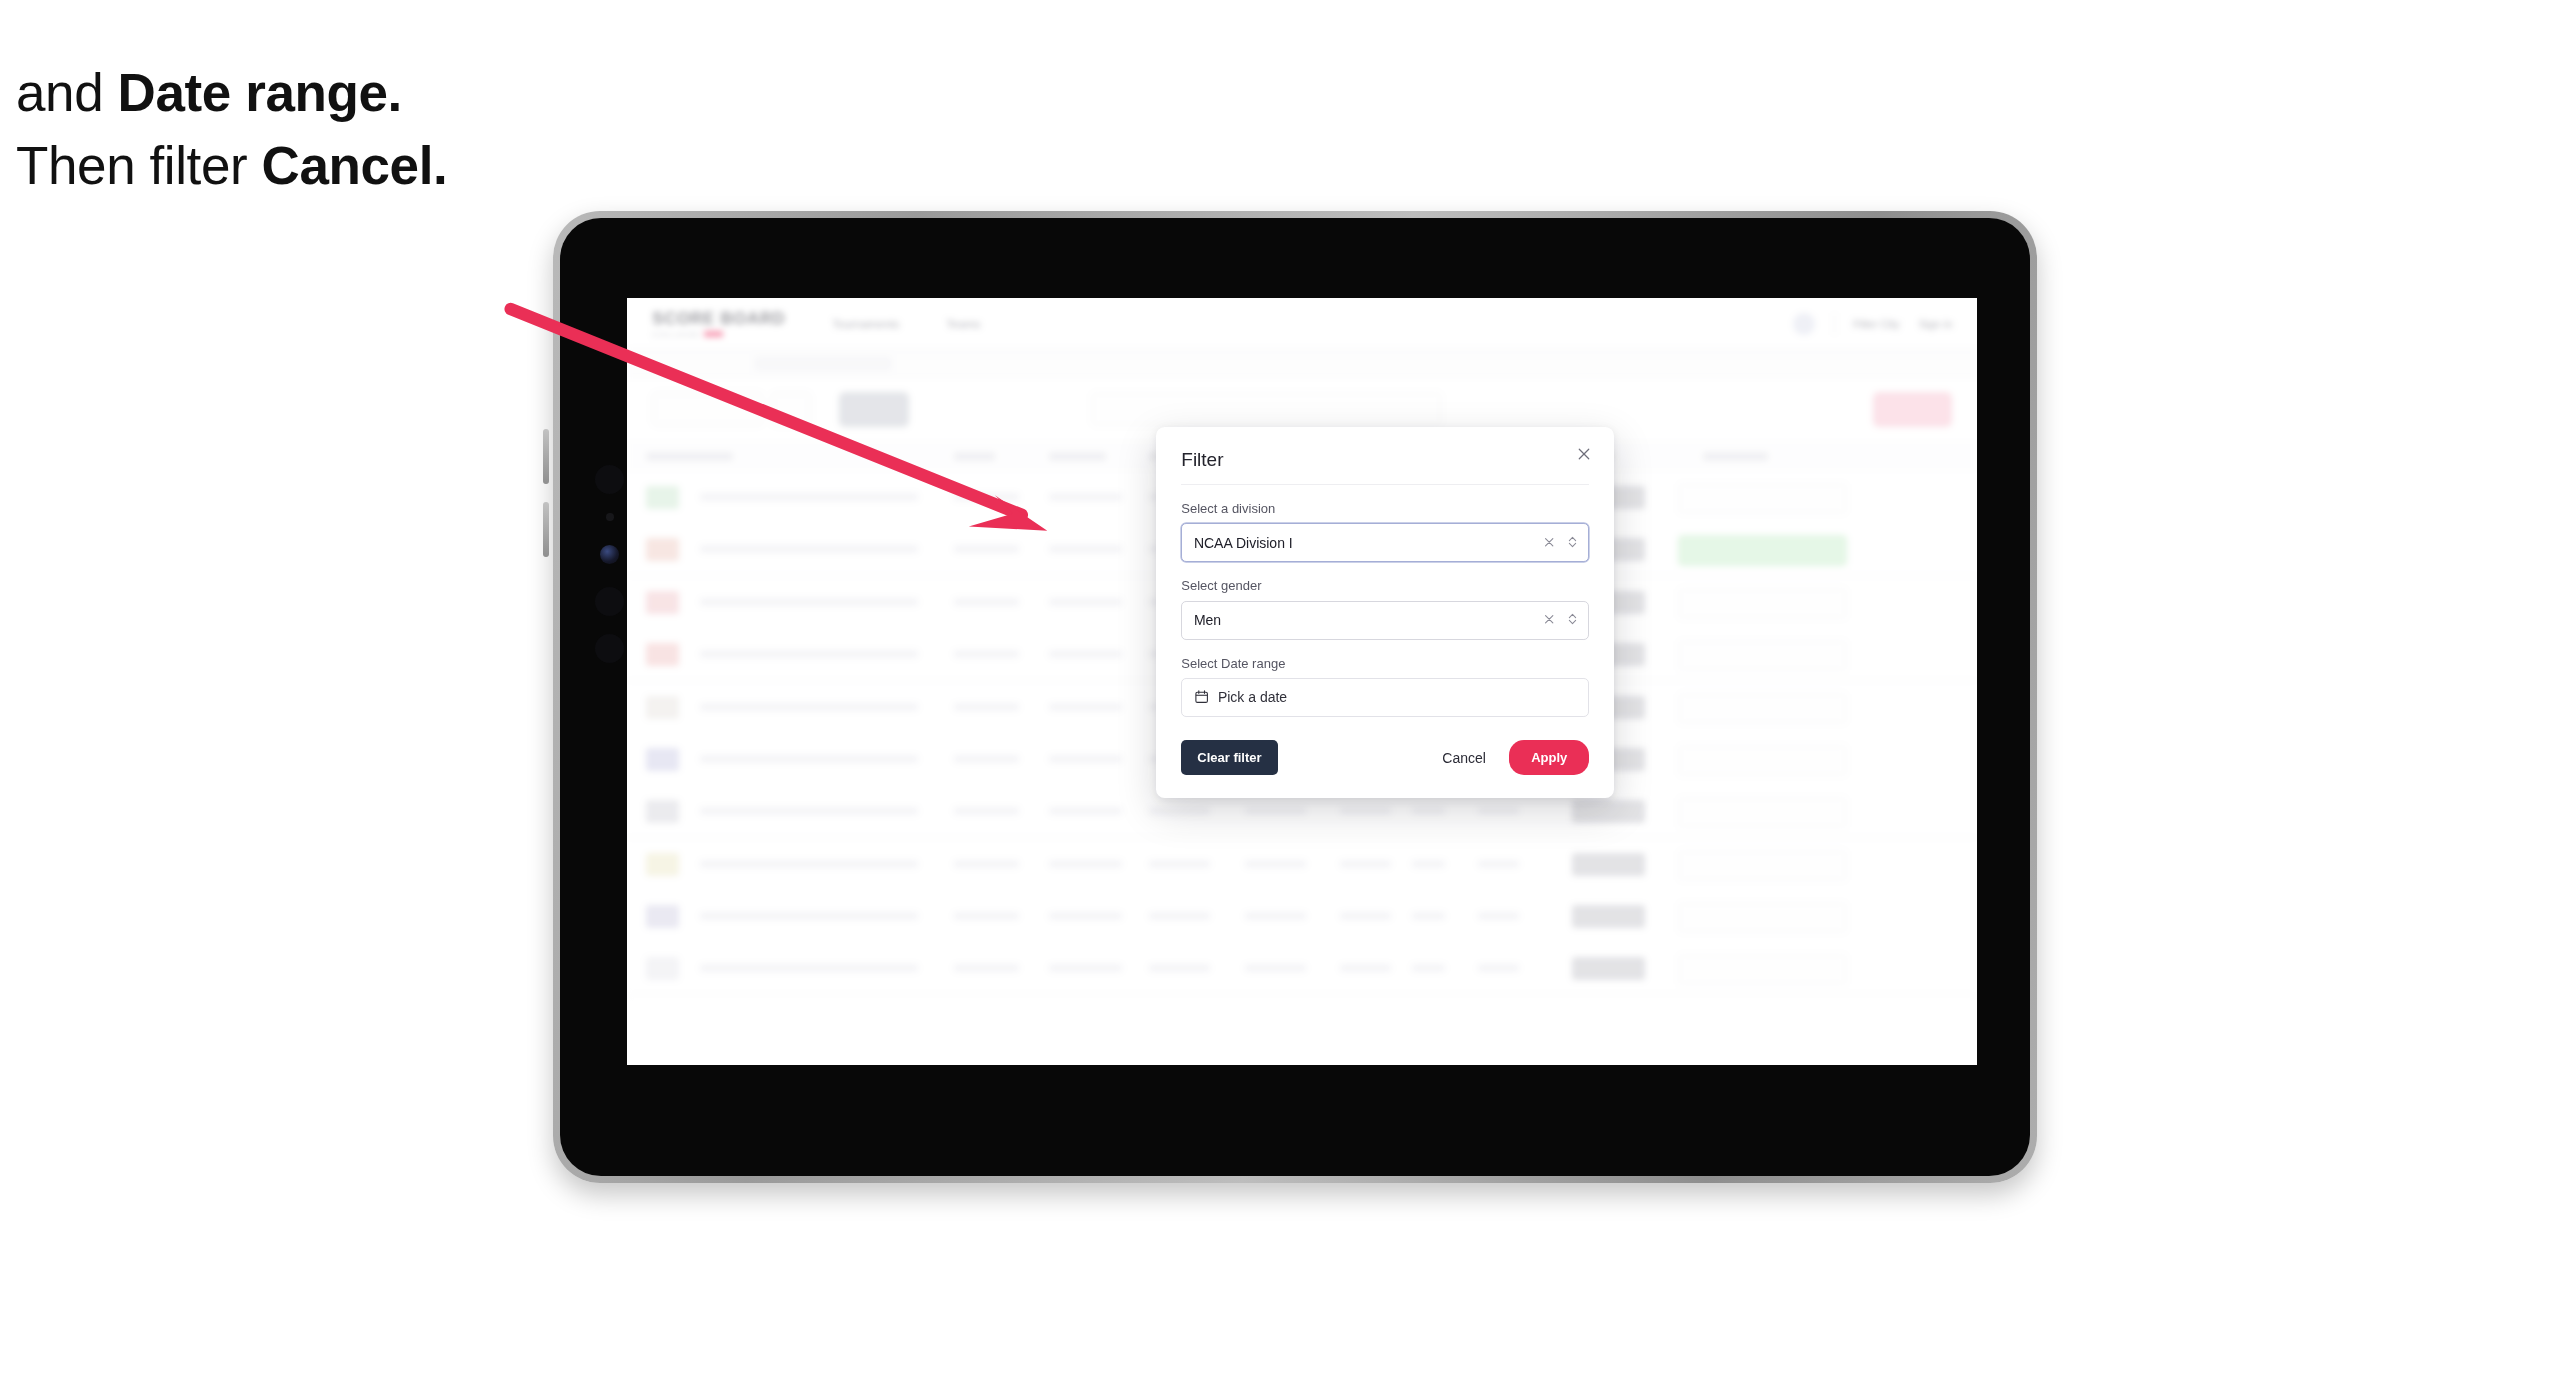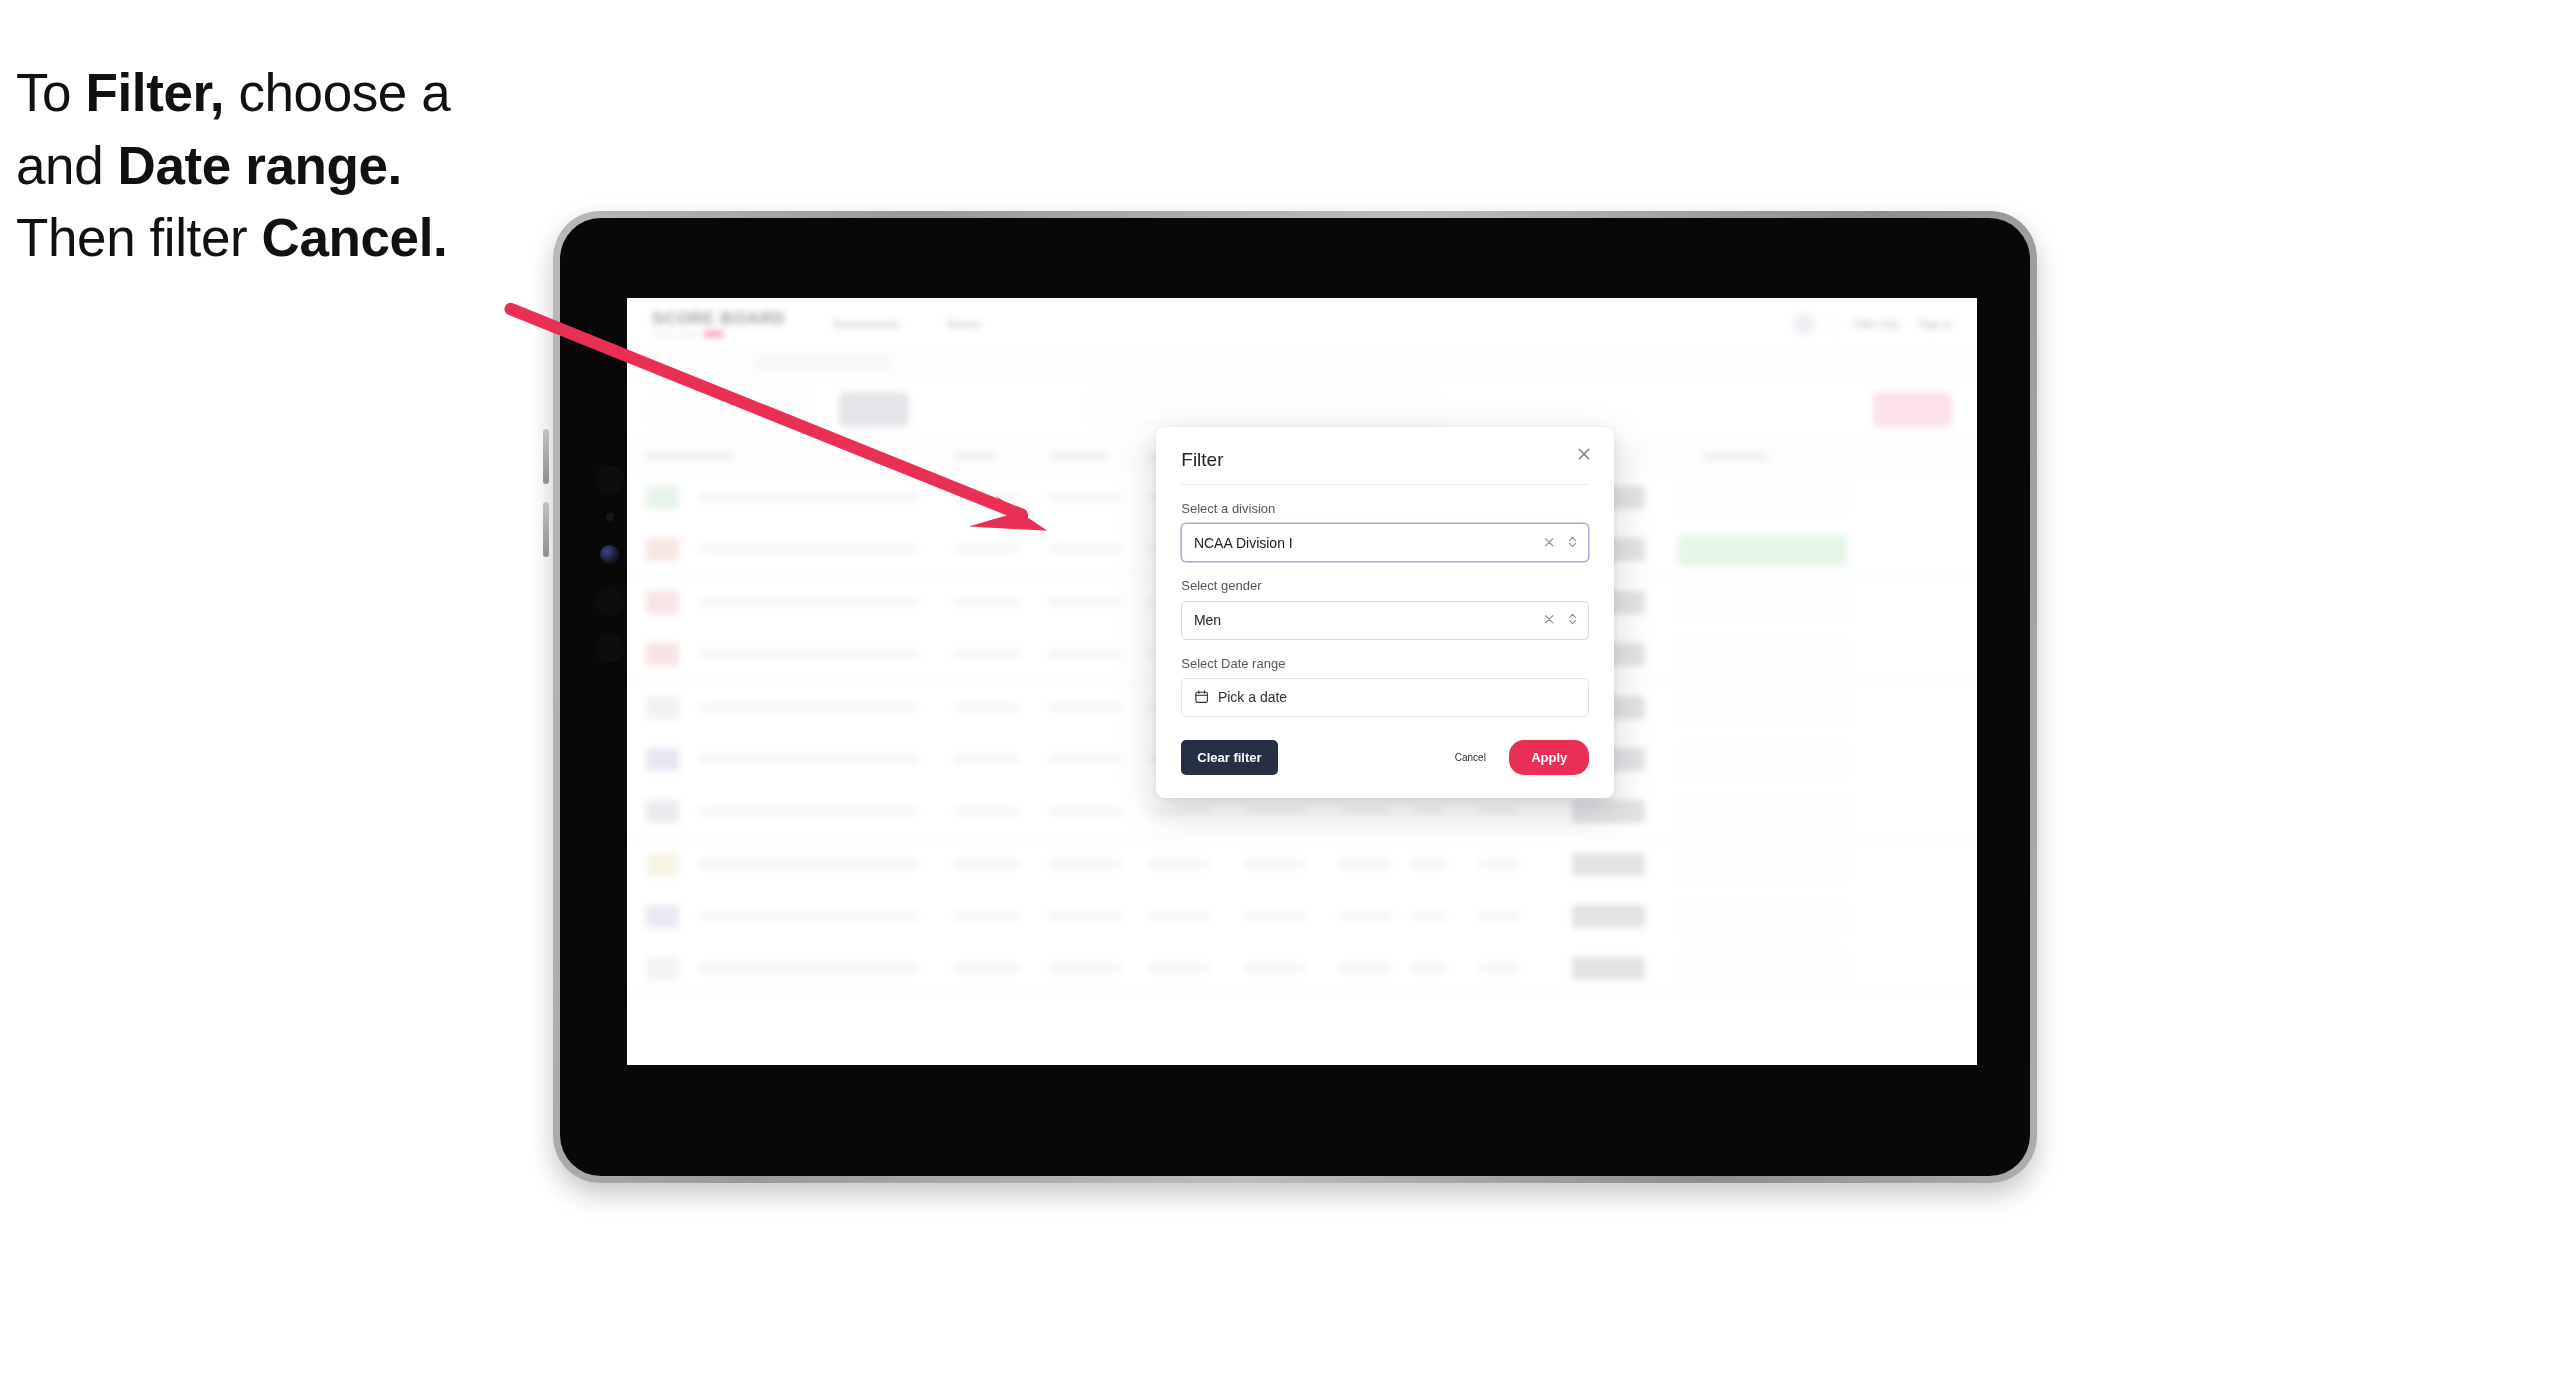--- a/index.html
+++ b/index.html
@@ -191,38 +191,37 @@
 
   .modal-footer { display: flex; align-items: center; margin-top: 23px; }
   .btn {
     border: none; border-radius: 5.1px; cursor: pointer;
     font-family: "Liberation Sans", sans-serif; font-size: 13px; font-weight: 700;
   }
   #btn-clear-filter {
     background: #253044; color: #ffffff; padding: 10.2px 16px;
   }
   #btn-cancel {
-    background: transparent; color: #2b2b36; font-weight: 400; font-size: 10px;
+    background: transparent; color: #2b2b36; font-weight: 400; font-size: 14px;
     margin-left: auto; margin-right: 20.4px; padding: 7.3px 2.9px;
   }
   #btn-apply {
     background: #ea2f56; color: #ffffff; padding: 10.2px 22px; border-radius: 15px;
   }
 
   
   #arrow-overlay {
     position: absolute; left: 0; top: 0; width: 2576px; height: 1386px;
     pointer-events: none;
   }
 </style>
 </head>
 <body>
 
 <div id="caption">
-  <div><span>To </span><b>Filter,</b><span> choose a</span></div>
   <div><span>and </span><b>Date range.</b></div>
   <div><span>Then filter </span><b>Cancel.</b></div>
 </div>
 
 <div id="tablet">
 
   <div class="bezel-btn" id="btn-volume-up"></div>
   <div class="bezel-btn" id="btn-volume-dn"></div>
 
   <div id="tablet-screen">

